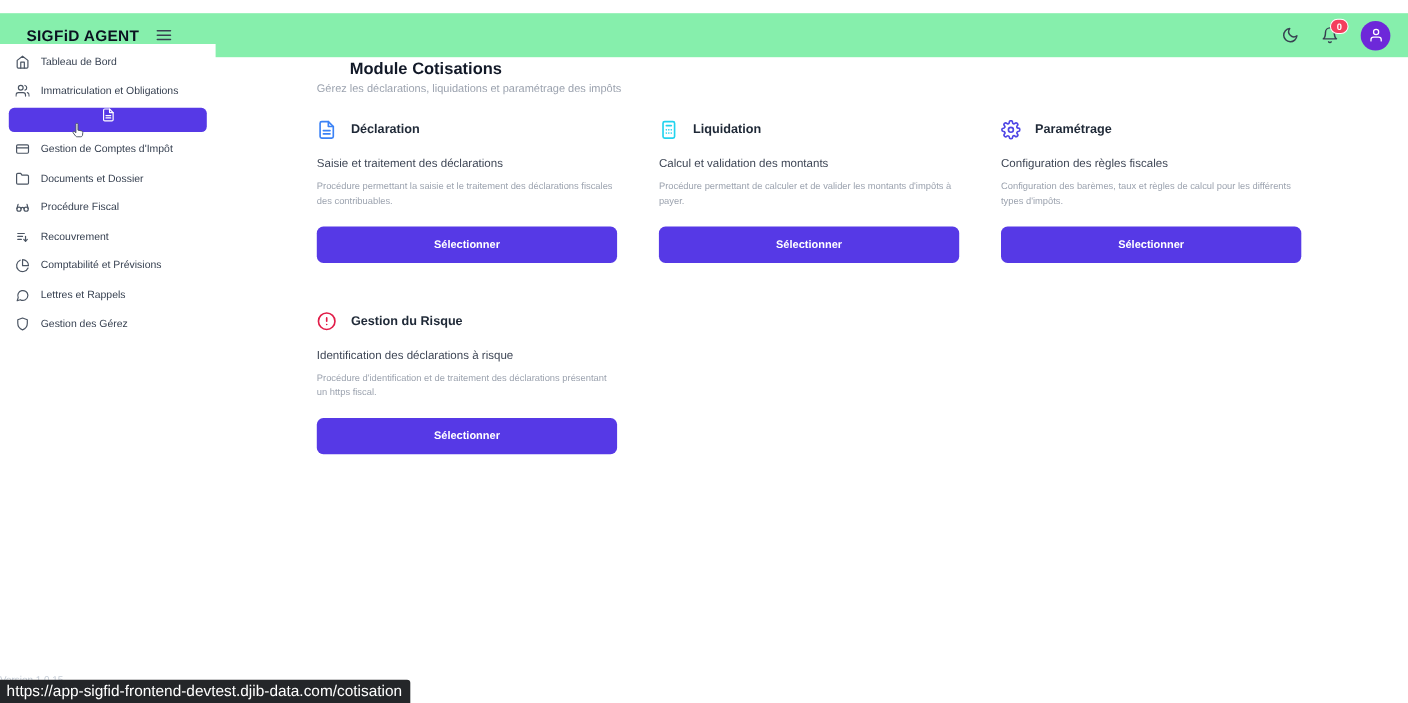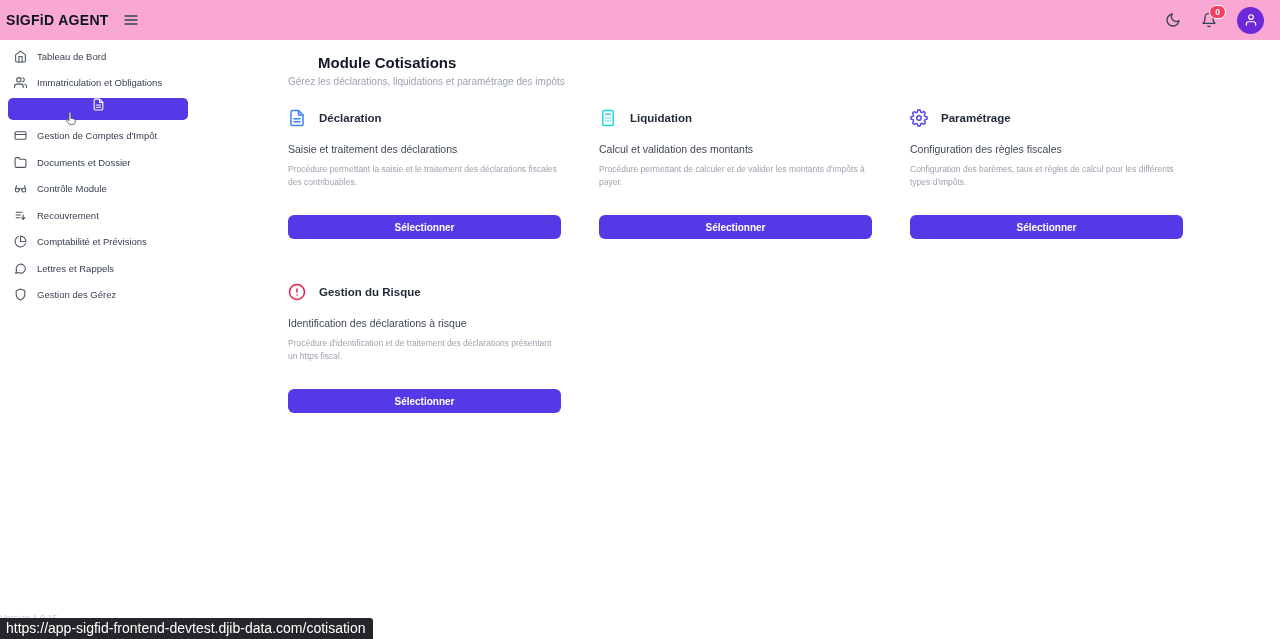--- a/index.html
+++ b/index.html
@@ -11,22 +11,23 @@
     color: #1f2937;
   }
   svg { display: block; }
 
   
   .header {
     height: 40px;
     display: flex;
     align-items: center;
     justify-content: space-between;
-    padding: 0 16px 0 6px;
-    background: #f9a8d4;
+    padding: 0 16px 0 24px;
+    background: #86efac;
+    margin-top: 12px;
   }
   .header-left { display: flex; align-items: center; gap: 14px; }
   .logo {
     font-size: 14px;
     font-weight: 700;
     letter-spacing: .3px;
     color: #0b1220;
     white-space: nowrap;
   }
   .icon-btn {
@@ -98,21 +99,21 @@
     row-gap: 44px;
   }
   .card { display: flex; flex-direction: column; height: 130px; }
   .card-head { display: flex; align-items: center; gap: 13px; }
   .c-icon svg { width: 18px; height: 18px; }
   .c-title { font-size: 11.5px; font-weight: 700; color: #1f2937; }
   .c-sub { margin-top: 16px; font-size: 10.5px; color: #3f4756; }
   .c-desc { margin-top: 8px; font-size: 8.5px; line-height: 1.5; color: #9ca3af; }
   .select-btn {
     margin-top: auto;
-    height: 24px; width: 100%;
+    height: 33px; width: 100%;
     border: none; border-radius: 6px;
     background: #5639e6; color: #fff;
     font-family: "Liberation Sans", sans-serif;
     font-size: 10px; font-weight: 700;
     cursor: pointer;
   }
 
   
   .cursor-pointer { position: absolute; left: 63px; top: 110px; pointer-events: none; }
   .statusbar {
@@ -215,21 +216,21 @@
     <li class="side-item">
       <span class="s-icon">
           <svg viewBox="0 0 24 24" fill="none" stroke="currentColor" stroke-width="2" stroke-linecap="round" stroke-linejoin="round">
             <circle cx="6" cy="15" r="3.5"></circle>
             <circle cx="18" cy="15" r="3.5"></circle>
             <path d="M9.5 14.5a2.5 2.5 0 0 1 5 0"></path>
             <path d="M2.5 14l2-7"></path>
             <path d="M21.5 14l-2-7"></path>
           </svg>
         </span>
-      <span>Contrôle Module</span>
+      <span>Procédure Fiscal</span>
     </li>
     <li class="side-item">
       <span class="s-icon">
           <svg viewBox="0 0 24 24" fill="none" stroke="currentColor" stroke-width="2" stroke-linecap="round" stroke-linejoin="round">
             <line x1="4" y1="6" x2="15" y2="6"></line>
             <line x1="4" y1="11" x2="12" y2="11"></line>
             <line x1="4" y1="16" x2="10" y2="16"></line>
             <path d="M17 11v8"></path>
             <path d="M14 16l3 3 3-3"></path>
           </svg>

